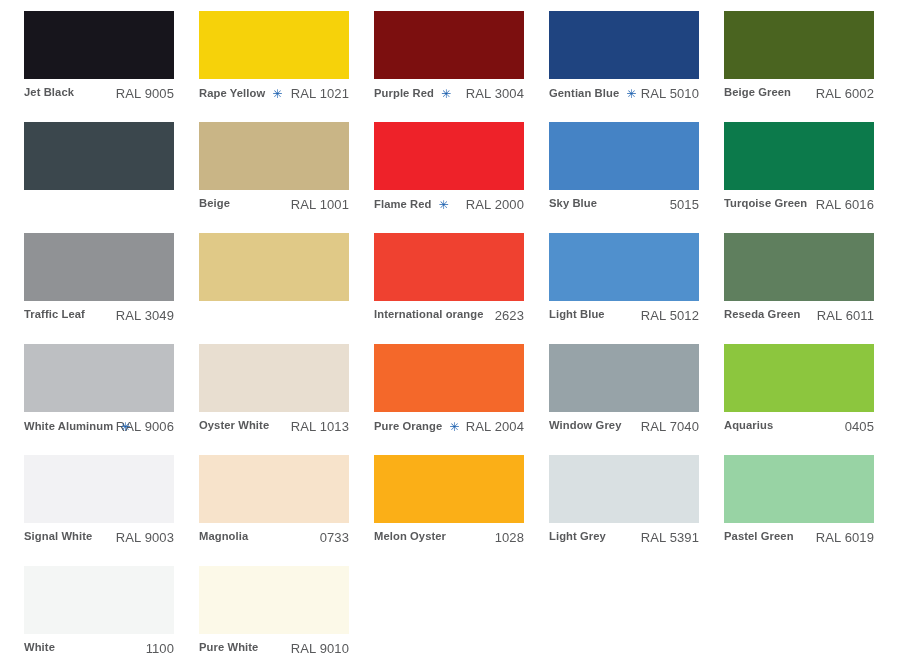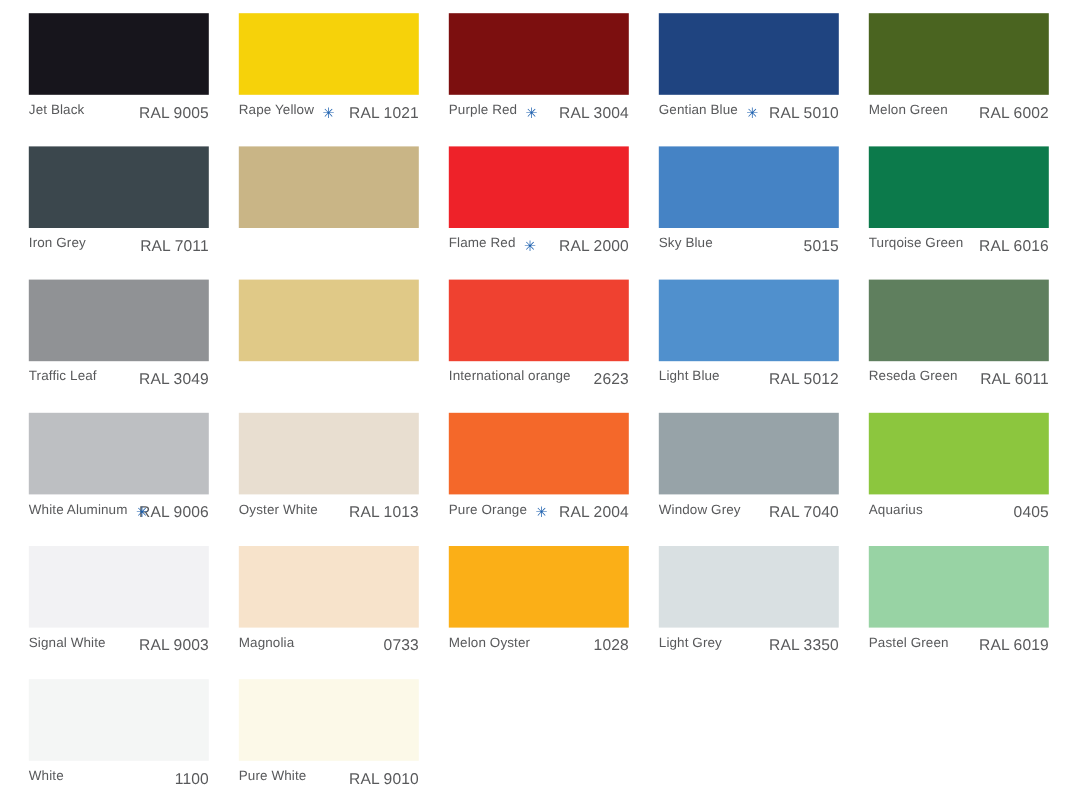--- a/index.html
+++ b/index.html
@@ -47,22 +47,23 @@
     height: 24px;
     display: flex;
     align-items: center;
     justify-content: space-between;
     padding-top: 4px;
     white-space: nowrap;
   }
 
   .caption-left {
     display: flex;
-    align-items: center;
+    align-items: flex-end;
     min-width: 0;
+    font-weight: bold;
   }
 
   .swatch-name {
     font-size: 11.2px;
     color: #58595b;
     letter-spacing: 0.1px;
     line-height: 1;
   }
 
   .swatch-star {
@@ -124,36 +125,36 @@
           <span class="swatch-name">Gentian Blue</span>
           <span class="swatch-star">✳</span>
         </div>
         <span class="swatch-code">RAL 5010</span>
       </div>
     </div>
     <div class="swatch-cell">
       <div class="swatch-chip" style="background: rgb(74, 100, 32);"></div>
       <div class="swatch-caption">
         <div class="caption-left">
-          <span class="swatch-name">Melon Green</span>
+          <span class="swatch-name">Beige Green</span>
         </div>
         <span class="swatch-code">RAL 6002</span>
       </div>
     </div>
     <div class="swatch-cell">
       <div class="swatch-chip" style="background: rgb(59, 71, 77);"></div>
-      <div class="swatch-caption">
-        <div class="caption-left">
-          <span class="swatch-name">Iron Grey</span>
-        </div>
-        <span class="swatch-code">RAL 7011</span>
-      </div>
     </div>
     <div class="swatch-cell">
       <div class="swatch-chip" style="background: rgb(201, 181, 134);"></div>
+      <div class="swatch-caption">
+        <div class="caption-left">
+          <span class="swatch-name">Beige</span>
+        </div>
+        <span class="swatch-code">RAL 1001</span>
+      </div>
     </div>
     <div class="swatch-cell">
       <div class="swatch-chip" style="background: rgb(238, 34, 41);"></div>
       <div class="swatch-caption">
         <div class="caption-left">
           <span class="swatch-name">Flame Red</span>
           <span class="swatch-star">✳</span>
         </div>
         <span class="swatch-code">RAL 2000</span>
       </div>
@@ -288,21 +289,21 @@
         </div>
         <span class="swatch-code">1028</span>
       </div>
     </div>
     <div class="swatch-cell">
       <div class="swatch-chip" style="background: rgb(217, 224, 226);"></div>
       <div class="swatch-caption">
         <div class="caption-left">
           <span class="swatch-name">Light Grey</span>
         </div>
-        <span class="swatch-code">RAL 3350</span>
+        <span class="swatch-code">RAL 5391</span>
       </div>
     </div>
     <div class="swatch-cell">
       <div class="swatch-chip" style="background: rgb(152, 211, 164);"></div>
       <div class="swatch-caption">
         <div class="caption-left">
           <span class="swatch-name">Pastel Green</span>
         </div>
         <span class="swatch-code">RAL 6019</span>
       </div>

